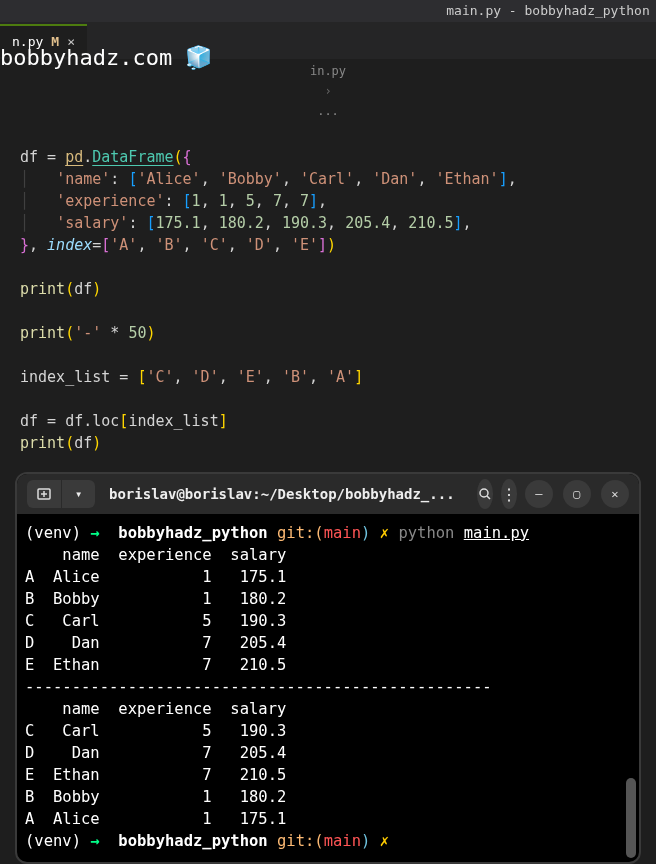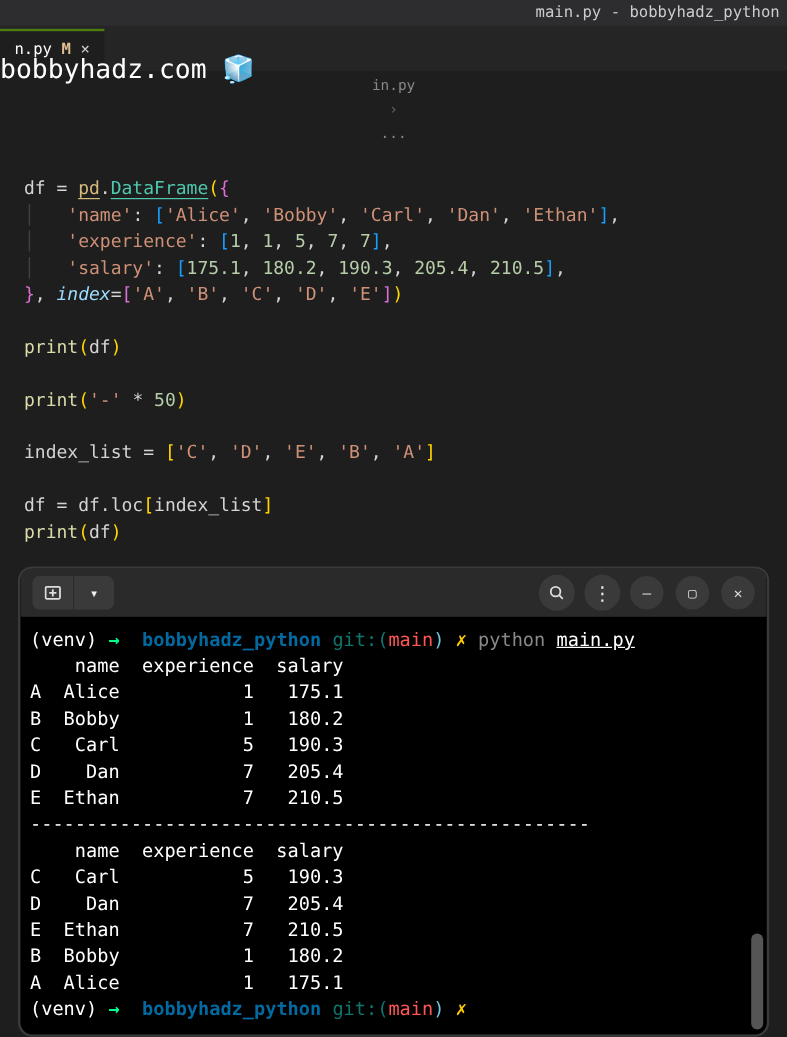--- a/index.html
+++ b/index.html
@@ -142,22 +142,22 @@
     .terminal-body {
       padding: 8px 8px;
       font-size: 15.5px;
       line-height: 22px;
       font-family: 'Menlo', 'Monaco', 'Consolas', monospace;
       white-space: pre;
       color: #ffffff;
     }
     .t-venv { color: #ffffff; }
     .t-arrow { color: #00ff88; font-weight: bold; }
-    .t-dir { color: #0369a1; font-weight: bold; }
-    .t-git { color: #0f766e; }
+    .t-dir { color: #ffffff; font-weight: bold; }
+    .t-git { color: #fdba74; }
     .t-paren { color: #6fc3df; }
     .t-branch { color: #ff5555; }
     .t-x { color: #ffcc00; font-weight: bold; }
     .t-cmd { color: #888888; }
     .t-file { color: #ffffff; text-decoration: underline; }
     .t-out { color: #ffffff; }
     .scrollbar {
       position: absolute;
       right: 3px;
       bottom: 4px;
@@ -216,20 +216,21 @@
     <div class="term-btn-group">
       <div class="term-icon-btn first">
           <svg width="14" height="14" viewBox="0 0 14 14">
             <rect x="1" y="2" width="12" height="10" fill="none" stroke="#ddd" stroke-width="1.5" rx="1"></rect>
             <line x1="7" y1="4" x2="7" y2="10" stroke="#ddd" stroke-width="1.5"></line>
             <line x1="4" y1="7" x2="10" y2="7" stroke="#ddd" stroke-width="1.5"></line>
           </svg>
         </div>
       <div class="term-icon-btn second">▾</div>
     </div>
+    <span class="term-path">borislav@borislav:~/Desktop/bobbyhadz_...</span>
     <div class="term-spacer"></div>
     <div class="term-icon-btn round">
         <svg width="14" height="14" viewBox="0 0 14 14">
           <circle cx="6" cy="6" r="4" fill="none" stroke="#ddd" stroke-width="1.5"></circle>
           <line x1="9" y1="9" x2="12" y2="12" stroke="#ddd" stroke-width="1.5"></line>
         </svg>
       </div>
     <div class="term-icon-btn round" style="font-size:16px;">⋮</div>
     <div class="window-controls">
       <div class="window-ctrl">—</div>

